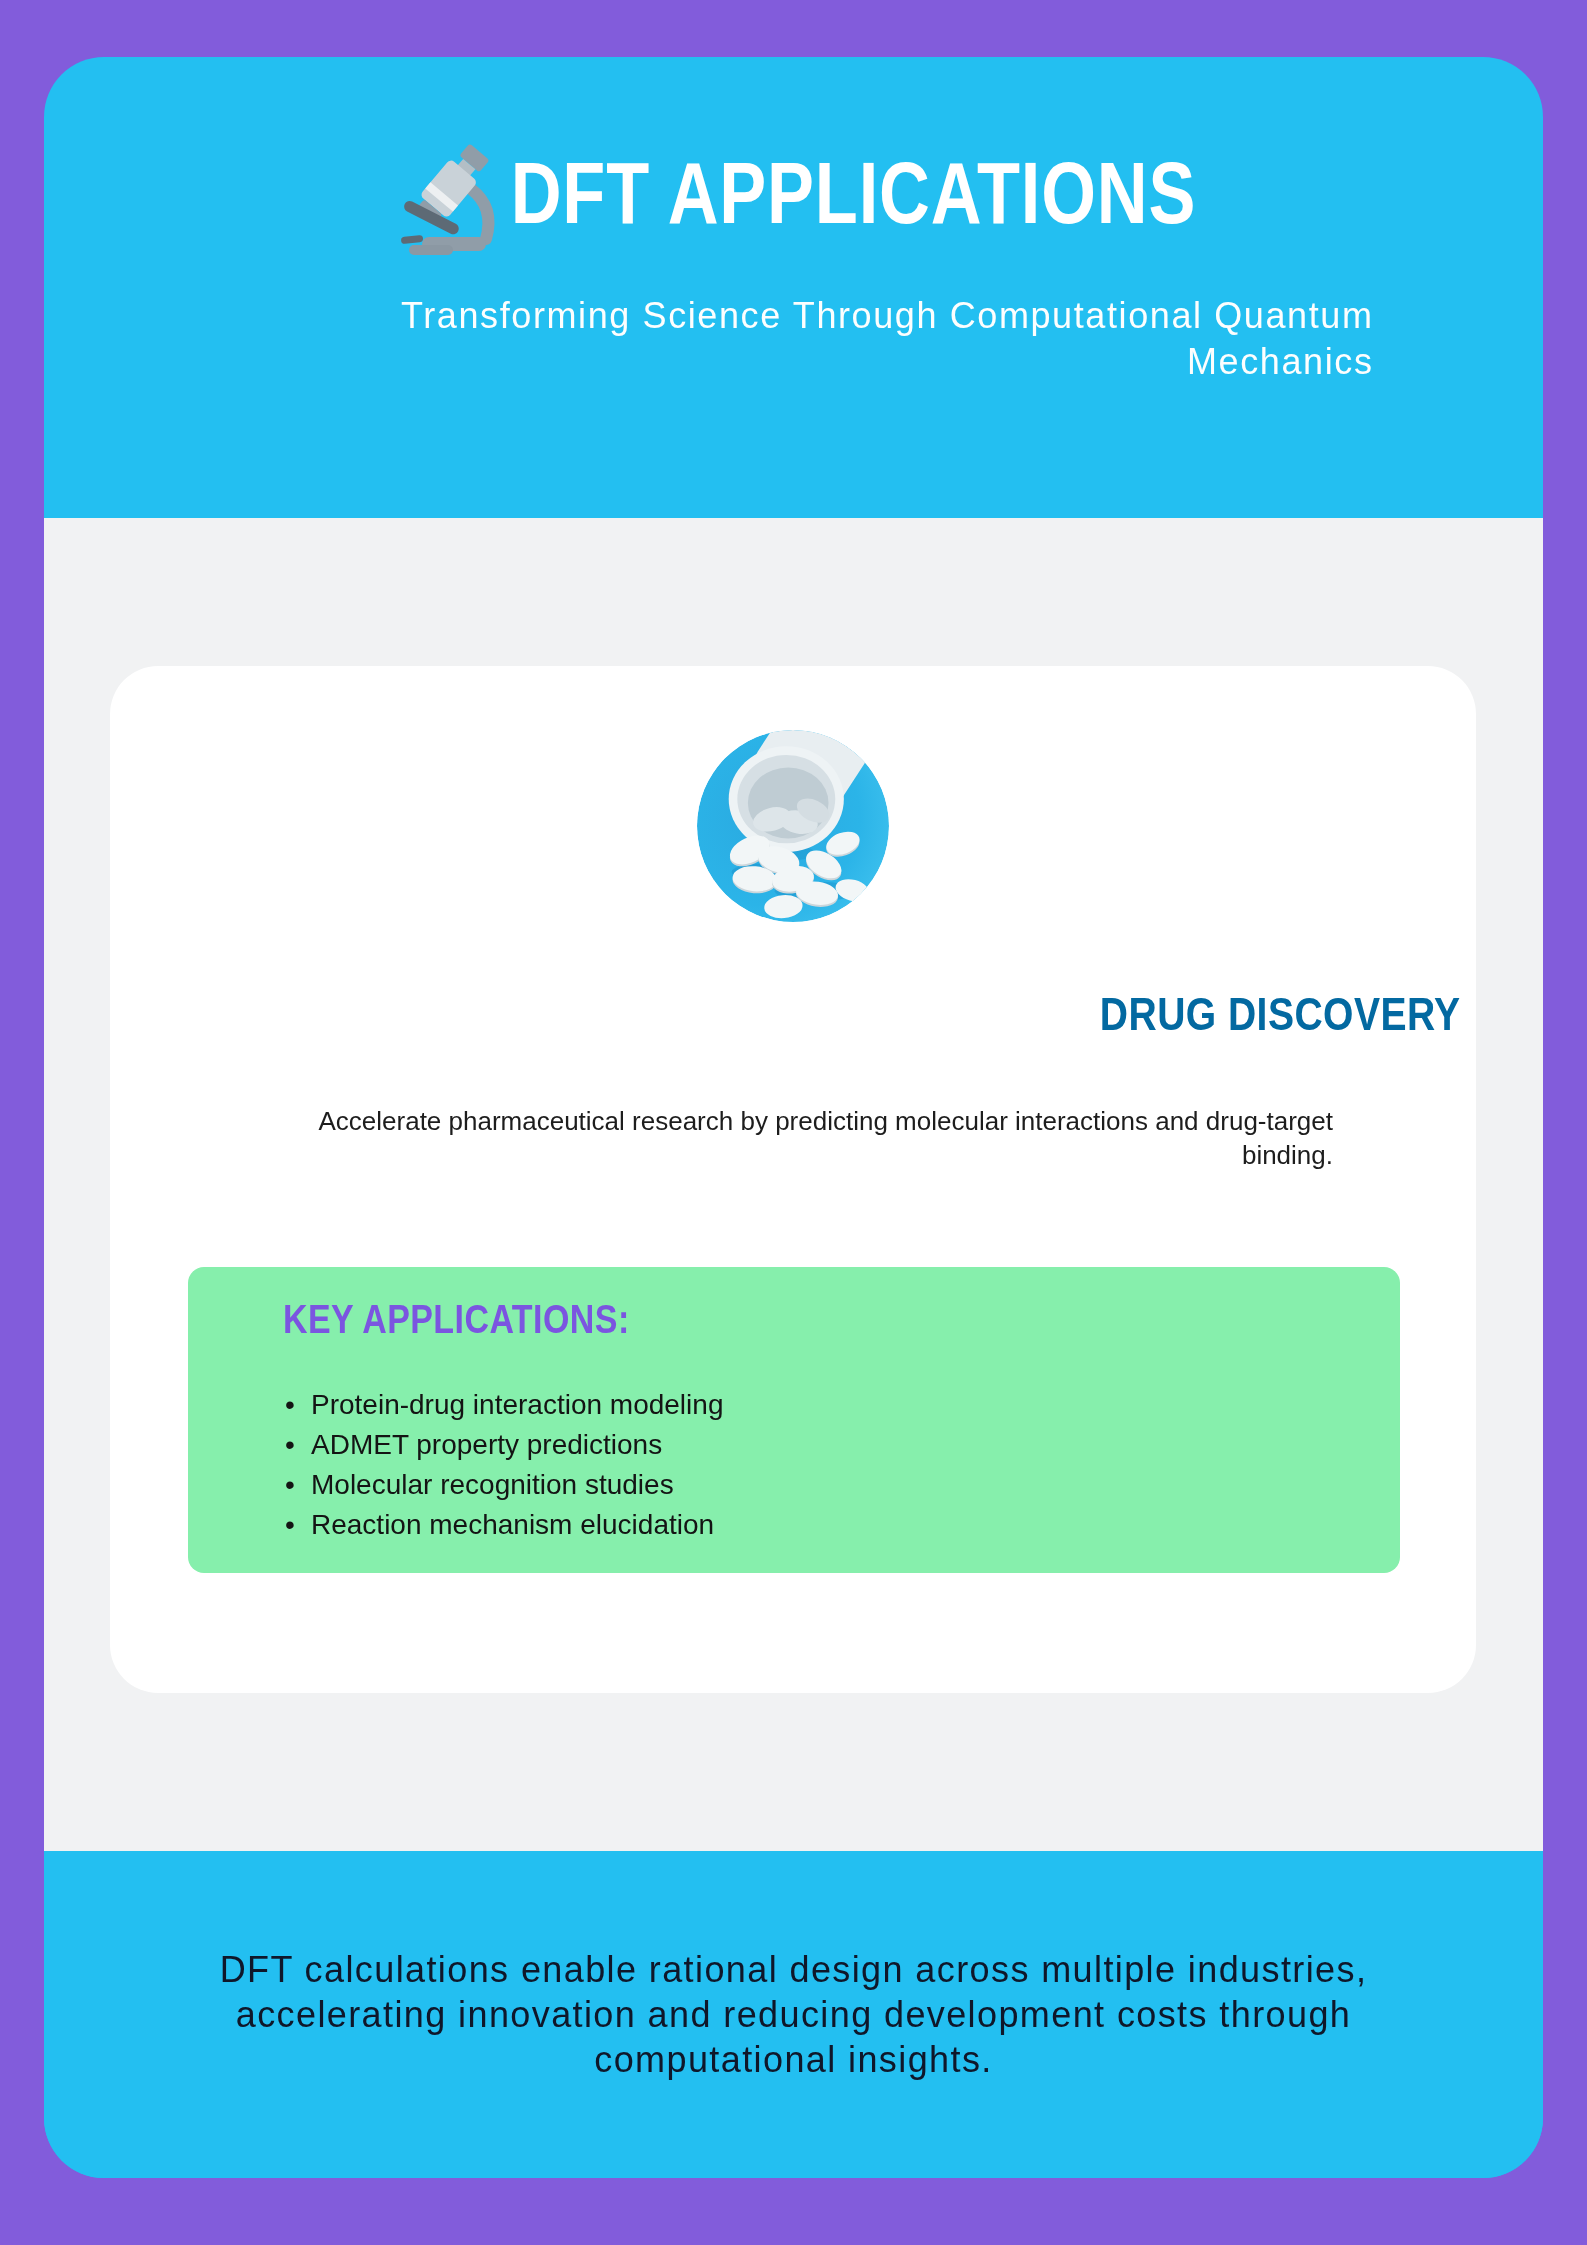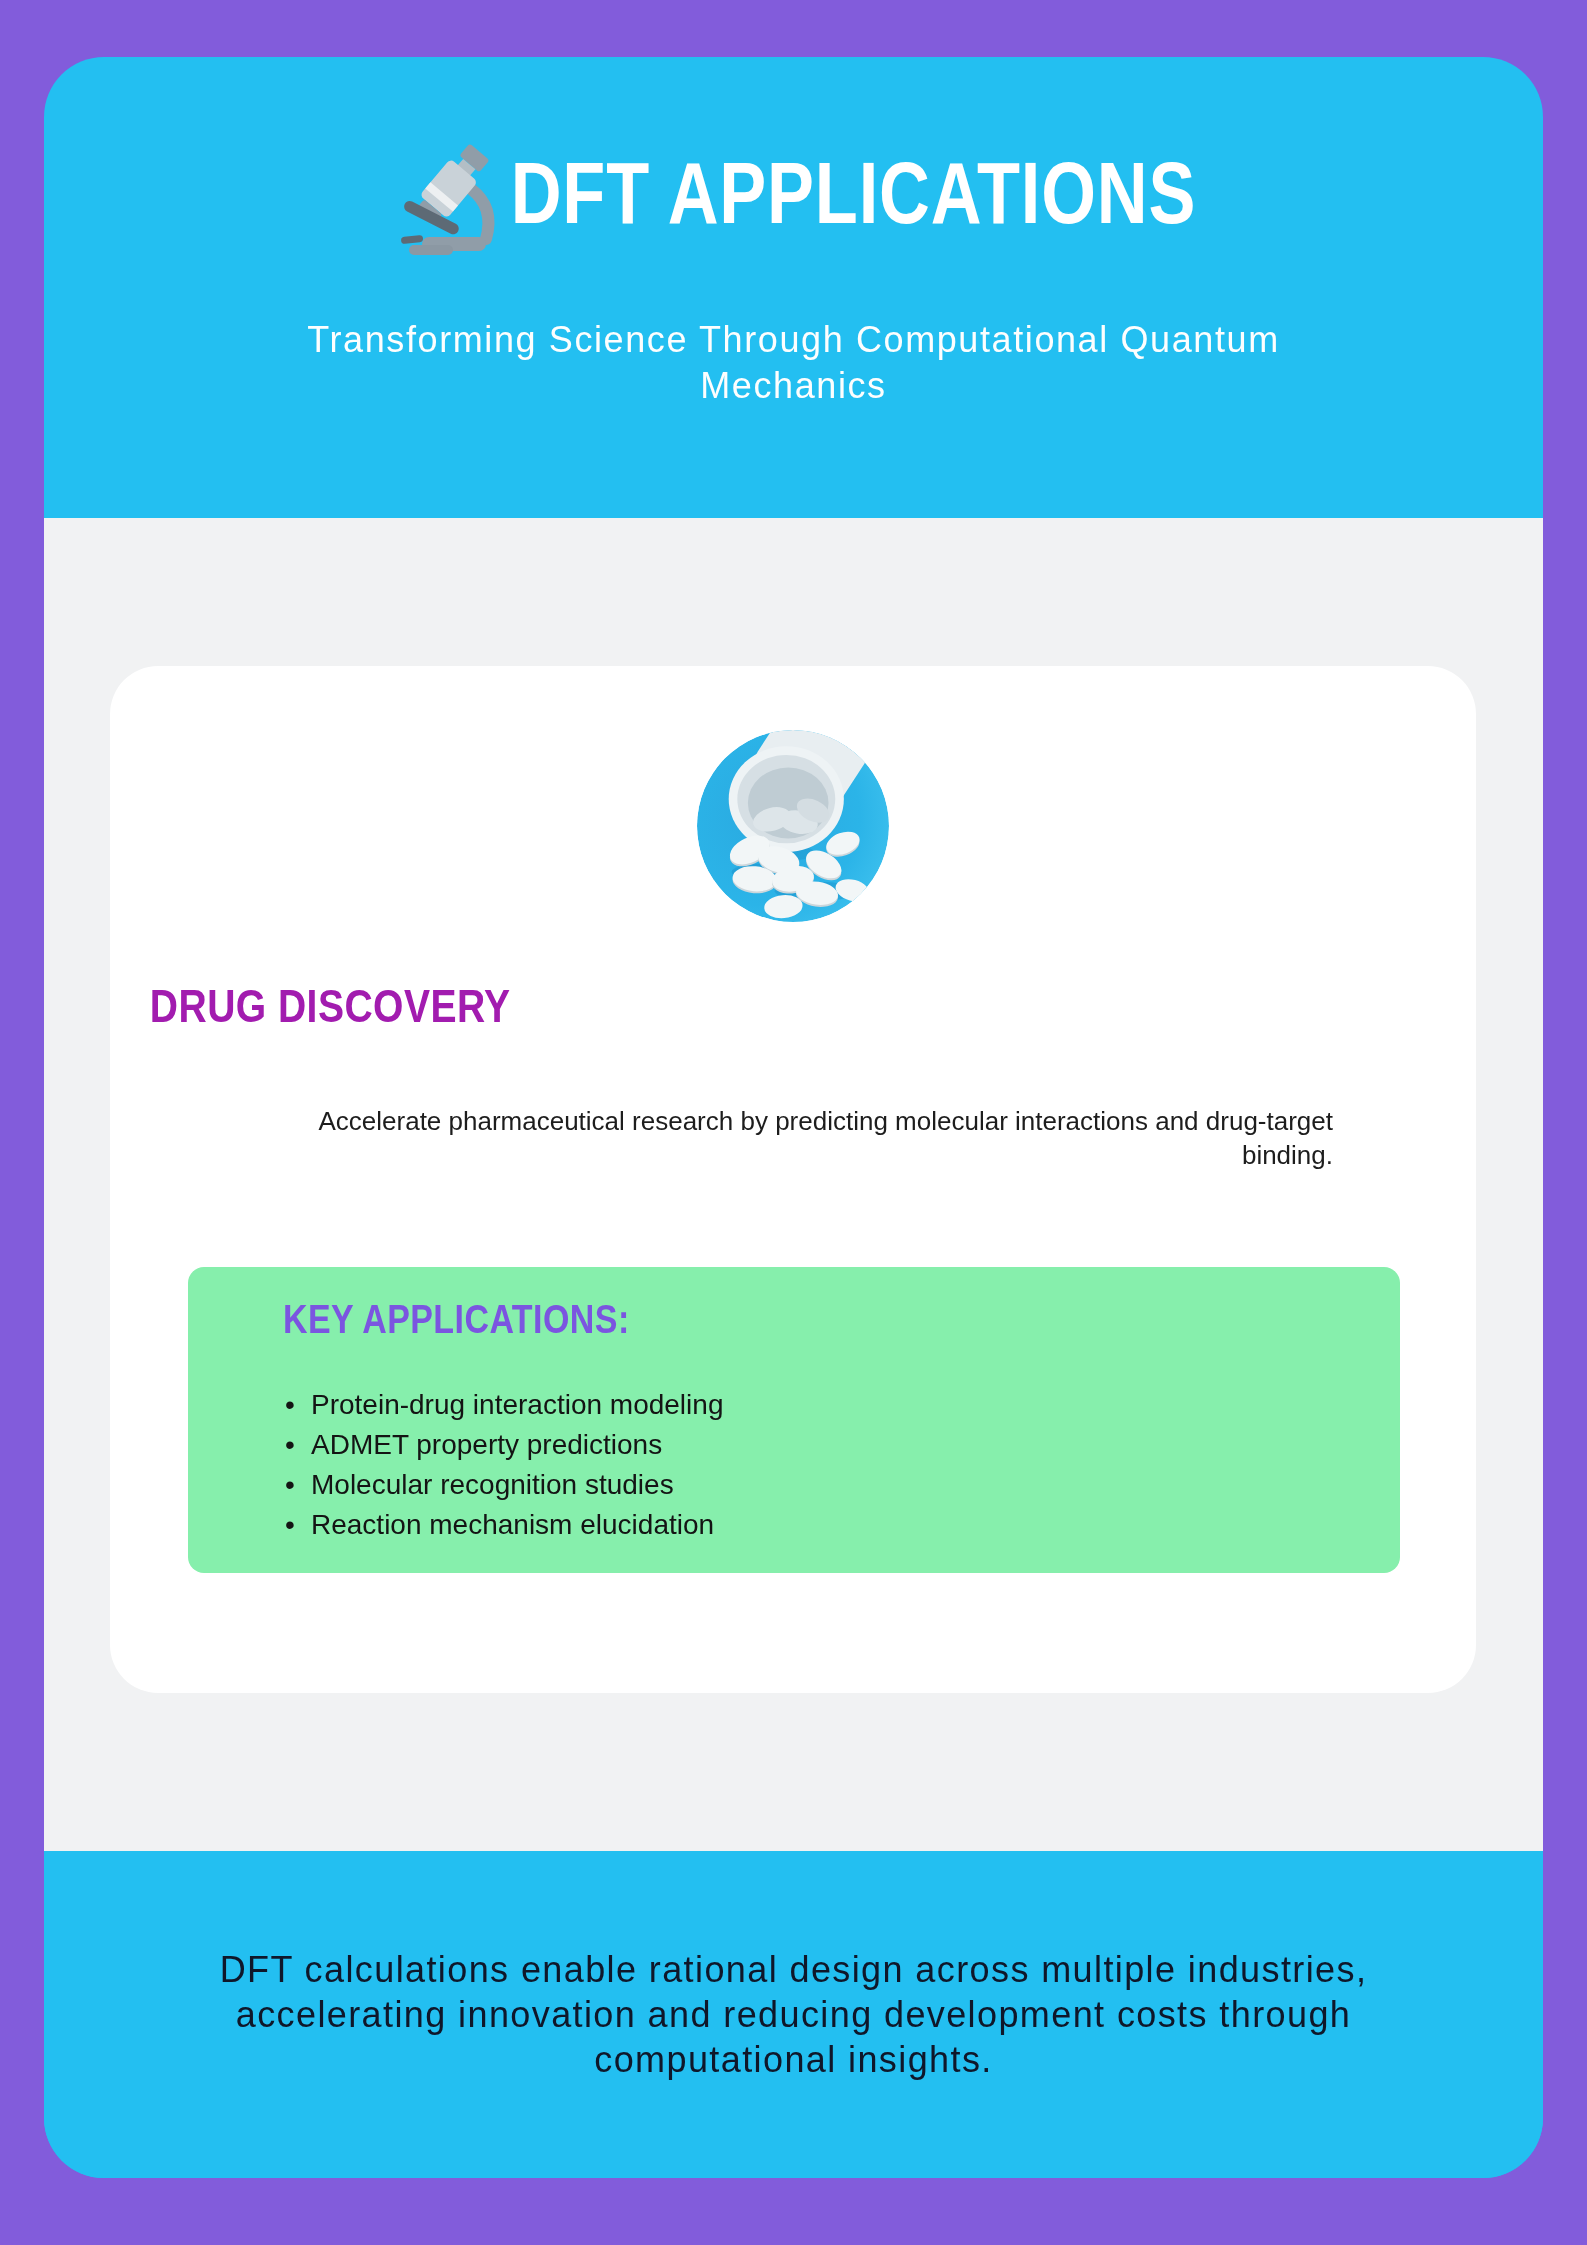--- a/index.html
+++ b/index.html
@@ -46,23 +46,23 @@
     transform: scaleX(0.8);
     transform-origin: center;
     white-space: nowrap;
     font-size: 88px;
     font-weight: bold;
     letter-spacing: 1px;
     color: #ffffff;
     line-height: 1;
   }
   .subtitle {
-    margin: 58px 0 0 0;
+    margin: 34px 0 0 0;
     max-width: 1160px;
-    text-align: center;
+    text-align: right;
     color: #fdfefe;
     font-size: 36px;
     line-height: 46px;
     letter-spacing: 1.6px;
   }
   
   .body-sec {
     flex: none;
     height: 1333px;
     background: #f1f2f3;
@@ -86,25 +86,25 @@
     height: 192px;
     border-radius: 50%;
     overflow: hidden;
   }
   .photo-circle svg { display: block; width: 100%; height: 100%; }
   .card-title {
     position: absolute;
     top: 305px;
     left: 0;
     width: 100%;
-    margin: 8px;
-    text-align: left;
+    margin: 16px;
+    text-align: right;
     font-size: 46px;
     font-weight: bold;
-    color: #a21caf;
+    color: #0369a1;
     letter-spacing: 0.5px;
   }
   .card-title span {
     display: inline-block;
     transform: scaleX(0.85);
     transform-origin: center;
     white-space: nowrap;
   }
   .card-desc {
     position: absolute;

